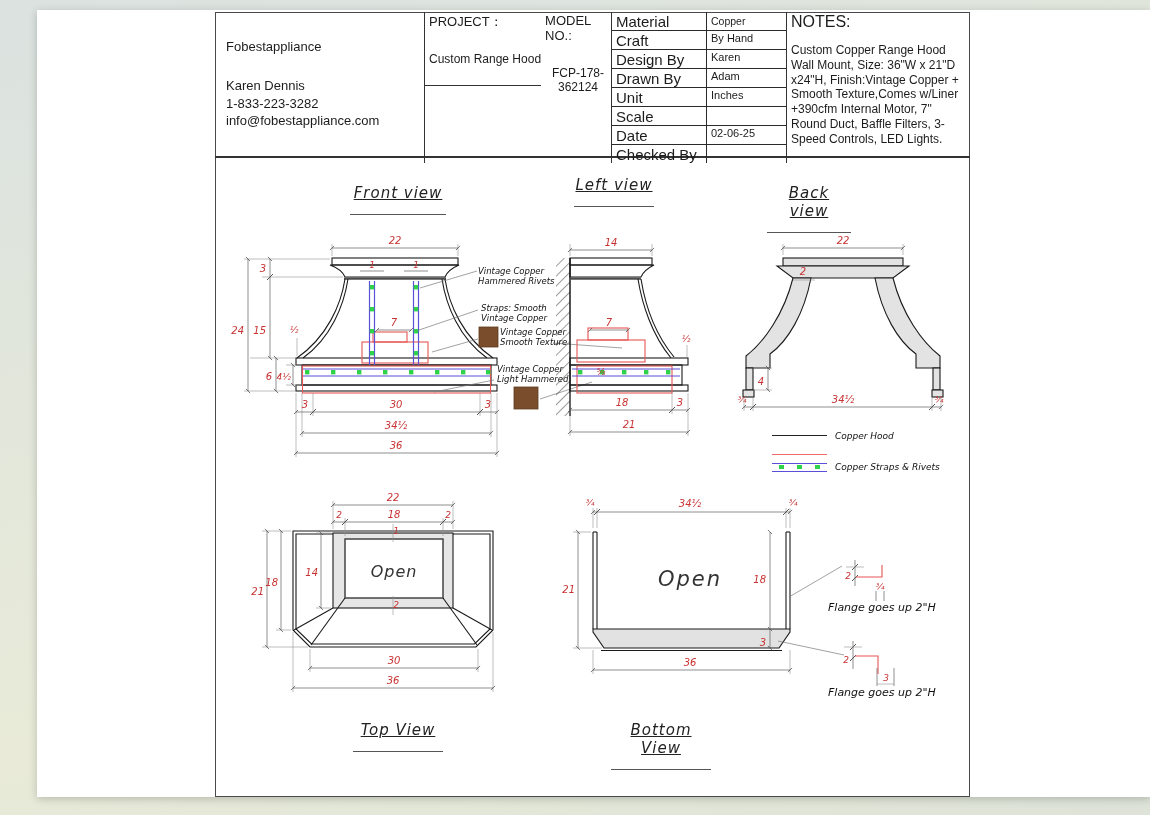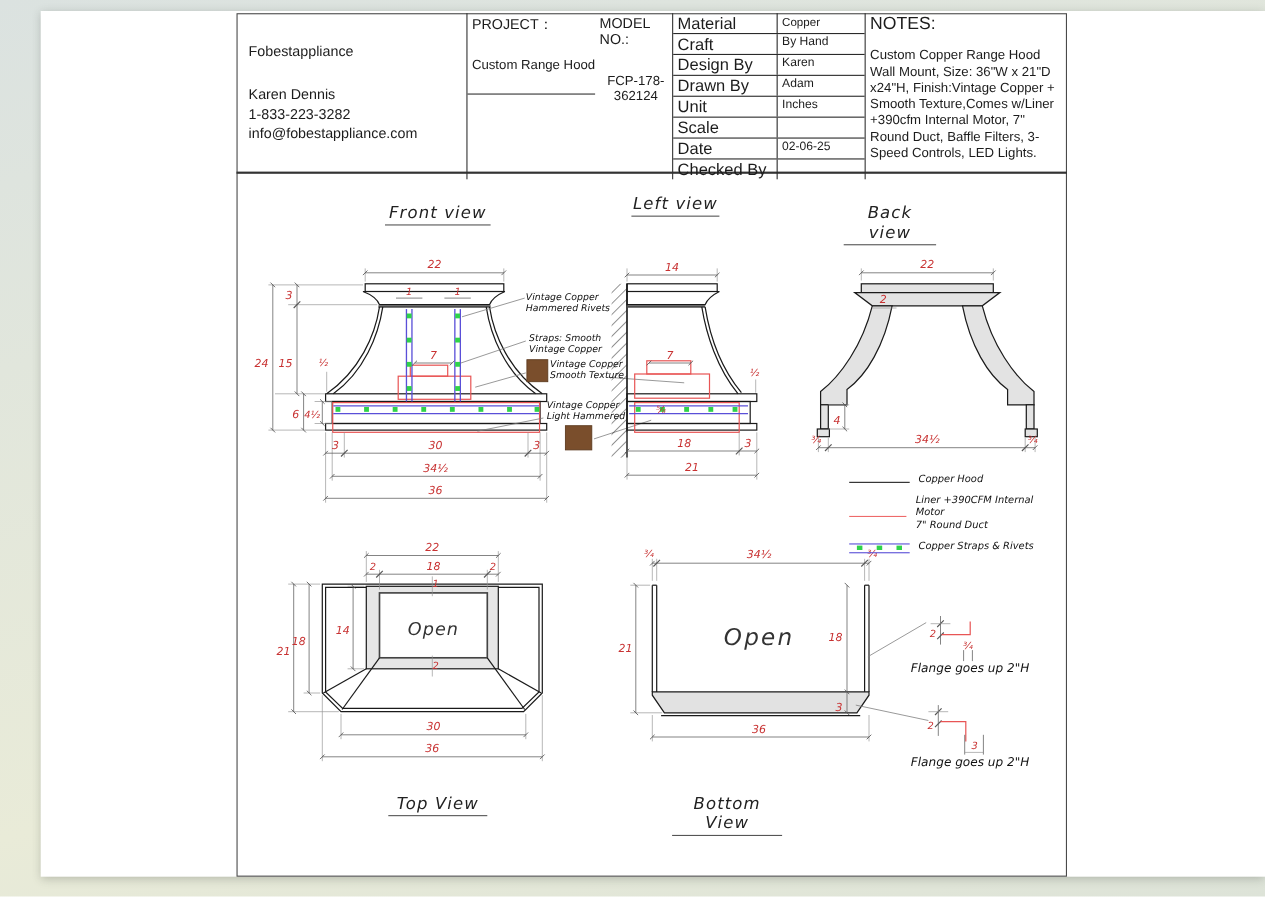--- a/index.html
+++ b/index.html
@@ -27,28 +27,28 @@
   .frow:last-child{border-bottom:none}
   .flabel{width:95px;border-right:1px solid #2a2a2a;box-sizing:border-box;padding:1px 0 0 4px;font-size:15px}
   .fvalue{flex:1;padding:1px 0 0 4px;font-size:11px}
   .fvalue.small{font-size:10.5px;padding-top:3px}
   .tb-notes{padding:1px 6px 0 4px}
   .notes-label{font-size:16px}
   .notes-body{font-size:12px;line-height:14.8px;margin-top:12px;letter-spacing:0}
 
   
   .vtitle{position:absolute;font:italic 15px "DejaVu Sans",sans-serif;color:#222;text-align:center;
-    letter-spacing:1px;border-bottom:1.5px solid #555;padding-bottom:2px}
+    letter-spacing:1px;text-decoration:underline;border-bottom:1.5px solid #555;padding-bottom:12px}
   .cl{position:absolute;font:italic 8.5px "DejaVu Sans",sans-serif;color:#111;
     white-space:pre-line;line-height:1.18}
   .fl{position:absolute;font:italic 11px "DejaVu Sans",sans-serif;color:#111;white-space:nowrap}
 
   
   .legend{position:absolute;left:772px;top:431px;width:190px;font:italic 9px "DejaVu Sans",sans-serif;color:#111}
-  .lgrow{display:flex;align-items:center;margin-bottom:7px}
+  .lgrow{display:flex;align-items:flex-start;margin-bottom:7px}
   .lgline{width:55px;height:0;margin-top:4px;margin-right:8px}
   .lg-black{border-top:1.4px solid #222}
   .lg-red{border-top:1.4px solid #ee6a6a}
   .lgstrap{width:55px;height:7px;margin-right:8px;margin-top:1px;border-top:1.4px solid #5a4fd8;
     border-bottom:1.4px solid #5a4fd8;display:flex;justify-content:space-around;align-items:center}
   .lgrivet{width:5px;height:4px;background:#2fd24a}
   .lglabel{white-space:pre-line;line-height:1.3}
 
   
   svg.draw{position:absolute;left:0;top:0}
@@ -471,22 +471,20 @@
   <div class="fl" style="left:828px;top:601px">Flange goes up 2"H</div>
   <div class="fl" style="left:828px;top:686px">Flange goes up 2"H</div>
 
   <div class="legend">
     <div class="lgrow">
       <div class="lgline lg-black"></div>
       <div class="lglabel">Copper Hood</div>
     </div>
     <div class="lgrow">
       <div class="lgline lg-red"></div>
-      <div class="lglabel">Liner +390CFM Internal Motor
-7" Round Duct</div>
     </div>
     <div class="lgrow">
       <div class="lgstrap">
         <div class="lgrivet"></div>
         <div class="lgrivet"></div>
         <div class="lgrivet"></div>
       </div>
       <div class="lglabel">Copper Straps &amp; Rivets</div>
     </div>
   </div>

